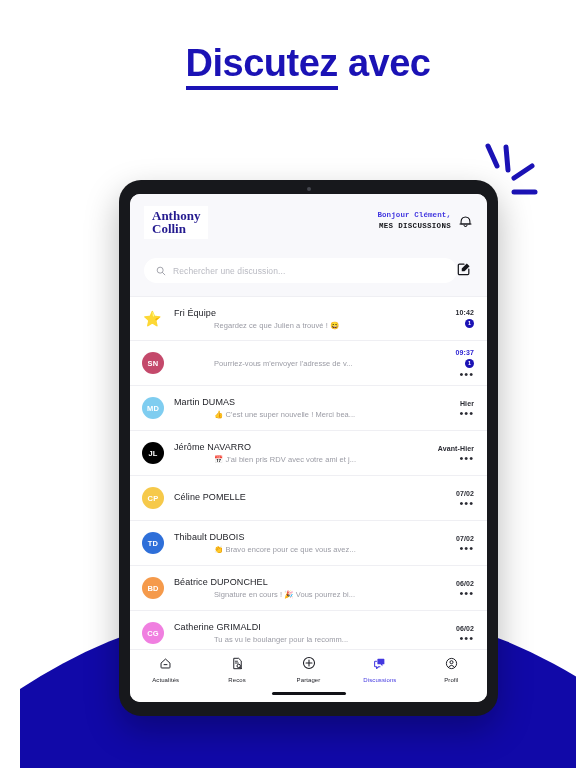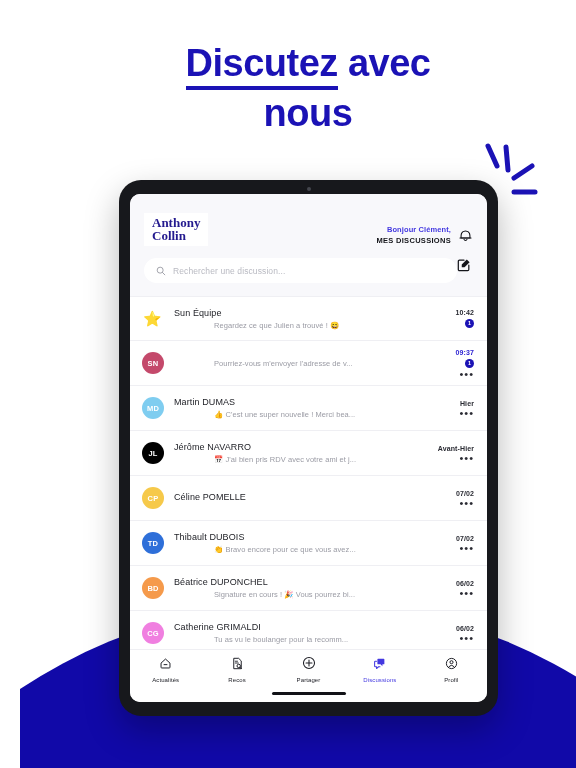--- a/index.html
+++ b/index.html
@@ -82,21 +82,21 @@
   }
 
   
   .app-header {
     background: #F8F8FB;
     padding: 12px 14px 0 14px;
     flex: 0 0 auto;
   }
   .header-row {
     display: flex;
-    align-items: flex-end;
+    align-items: flex-start;
     justify-content: space-between;
     height: 40px;
   }
   .logo-box {
     background: #ffffff;
     padding: 3px 8px 4px 8px;
     line-height: 13px;
   }
   .logo-box span {
     display: block;
@@ -104,40 +104,42 @@
     font-weight: 700;
     font-size: 13px;
     color: #241A8F;
     letter-spacing: 0px;
   }
   .header-right {
     display: flex;
     align-items: center;
     gap: 7px;
     padding-top: 4px;
+    font-family: Liberation Mono, monospace;
   }
   .greet { text-align: right; line-height: 11px; }
   .greet .hello {
     display: block;
     font-size: 7.5px;
     font-weight: 700;
     color: #4338E0;
     letter-spacing: 0.1px;
   }
   .greet .sect {
     display: block;
     font-size: 7.5px;
     font-weight: 700;
     color: #14151A;
     letter-spacing: 0.3px;
   }
 
   
   .search-row {
     display: flex;
+    align-items: center;
     gap: 0;
     padding: 12px 0 13px 0;
   }
   .search-box {
     flex: 1;
     height: 25px;
     background: #ffffff;
     border-radius: 13px;
     display: flex;
     align-items: center;
@@ -278,21 +280,20 @@
 </style>
 </head>
 <body>
 
 <div id="stage">
 
   <div class="blue-blob"></div>
 
   <div class="headline">
     <span class="u">Discutez</span><span> avec</span><br>
-    <span>nous</span>
   </div>
 
   <svg class="sparkle" viewBox="0 0 60 70">
     <g stroke="#1B12B5" stroke-width="5" stroke-linecap="round">
       <line x1="6" y1="6" x2="15" y2="26"></line>
       <line x1="24" y1="7" x2="26" y2="30"></line>
       <line x1="50" y1="26" x2="32" y2="38"></line>
       <line x1="53" y1="52" x2="32" y2="52"></line>
     </g>
   </svg>
@@ -333,21 +334,21 @@
               <path d="M11.2 1.6 L14.4 4.8 L8.6 10.6 L5.4 10.6 L5.4 7.4 Z" fill="#14151A"></path>
             </svg>
           </div>
         </div>
       </div>
 
       <div class="list">
           <div class="row first">
             <div class="star-avatar">⭐</div>
             <div class="row-main">
-              <div class="row-name">Sun Équipe</div>
+              <div class="row-name">Fri Équipe</div>
               <div class="row-prev">Regardez ce que Julien a trouvé ! 😄</div>
             </div>
             <div class="row-meta">
               <div class="row-time">10:42</div>
               <div class="badge">1</div>
             </div>
           </div>
           <div class="row">
             <div class="avatar" style="background:#C4496B">SN</div>
             <div class="row-main">

